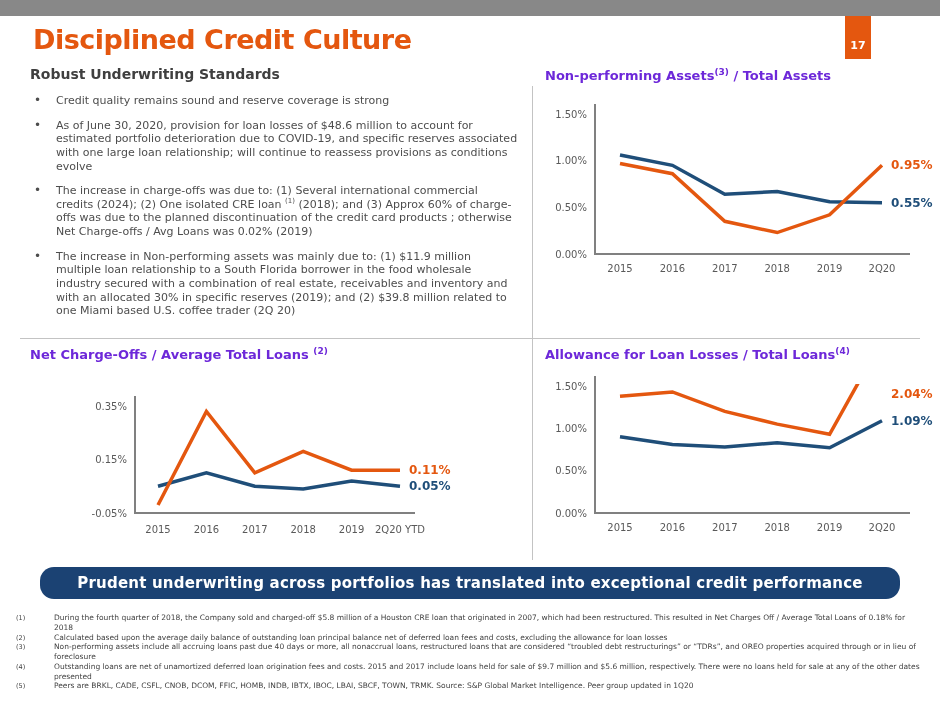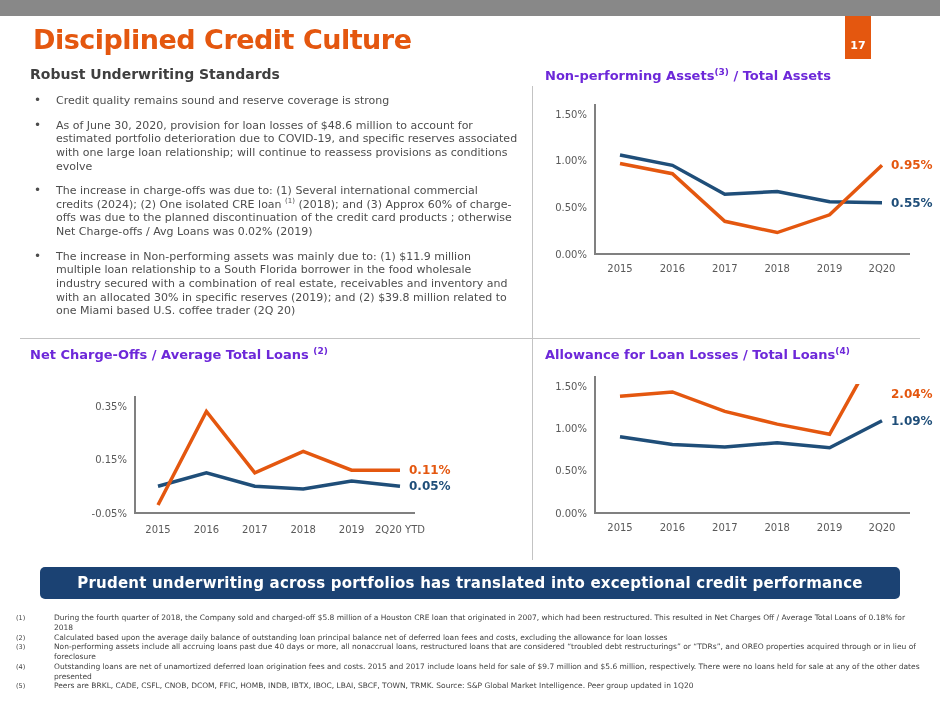--- a/index.html
+++ b/index.html
@@ -35,21 +35,21 @@
   .hdivider { left:20px; top:322px; width:900px; height:1px; background:#C3C3C3; }
   svg text { font-family:"DejaVu Sans","Liberation Sans",sans-serif; }
   .tick-label { font-size:10px; fill:#595959; }
   .end-label { font-size:12px; font-weight:bold; }
   #legend-row { left:360px; top:526px; display:flex; gap:48px; align-items:center; }
   .legend-item { display:flex; align-items:center; gap:14px; font-size:11px; color:#4D4D4D; }
   .legend-swatch { width:10px; height:10px; display:inline-block; }
   .legend-item sup { font-size:7px; vertical-align:super; line-height:0; }
   #banner {
     left:40px; top:551px; width:860px; height:32px; background:#1B4273;
-    border-radius:5px; display:flex; align-items:center; justify-content:center;
+    border-radius:14px; display:flex; align-items:center; justify-content:center;
   }
   #banner span { color:#fff; font-size:15px; font-weight:bold; letter-spacing:0.2px; }
   #footnotes { left:16px; top:597px; width:905px; }
   .fn-row { display:grid; grid-template-columns:38px 1fr; font-size:7.5px;
     color:#3F3F3F; line-height:1.3; }
   .fn-num { font-size:6.5px; padding-top:1px; }
   #logo {
     right:12px; top:663px; font-size:27px; font-weight:800; color:#E4570F;
     letter-spacing:1px;
   }

